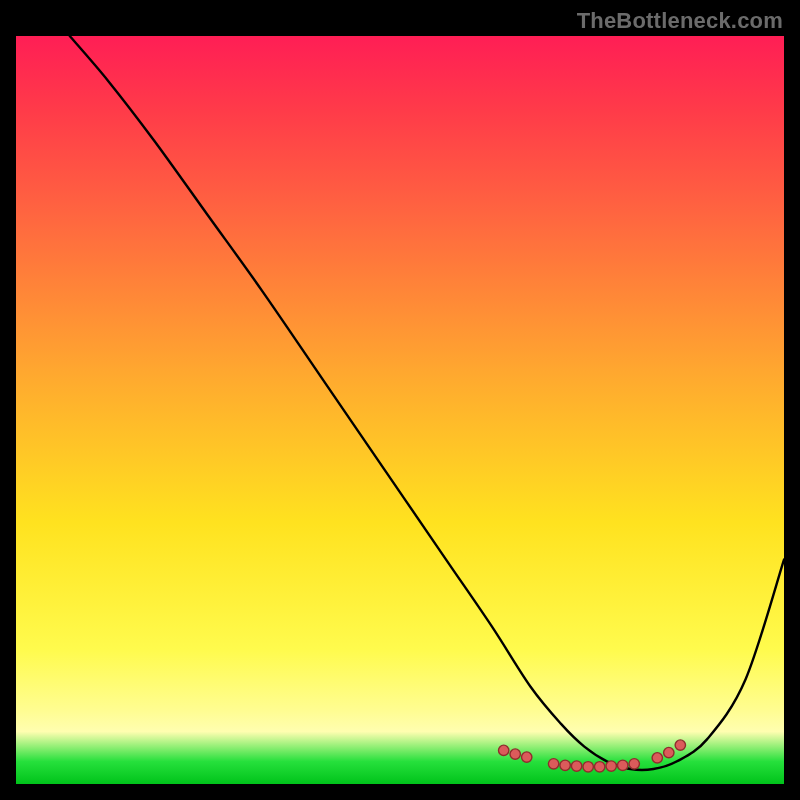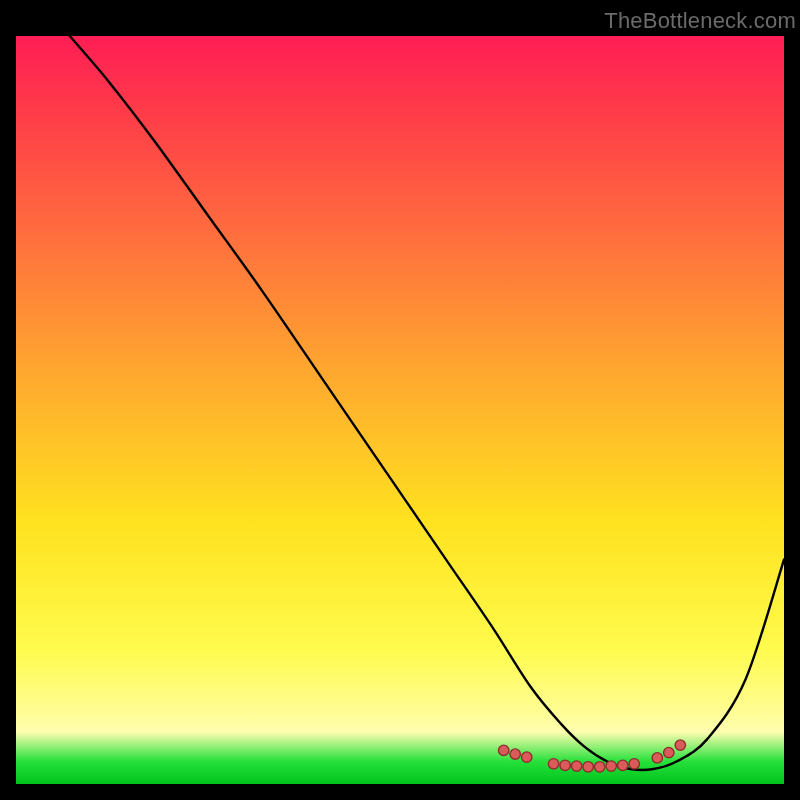--- a/index.html
+++ b/index.html
@@ -35,25 +35,25 @@
       #ffe21f 65%,
       #fffb4d 82%,
       #fffd90 90%,
       #fffeb0 93%,
       #26e03c 97%,
       #00c31a 100%
     );
   }
   .watermark {
     position: absolute;
-    right: 4px;
+    right: 17px;
     top: 8px;
     color: #6b6b6b;
     font-size: 22px;
-    font-weight: 400;
+    font-weight: 700;
     letter-spacing: 0.2px;
   }
   svg.curve {
     position: absolute;
     left: 0;
     top: 0;
     width: 768px;
     height: 748px;
     overflow: visible;
   }

